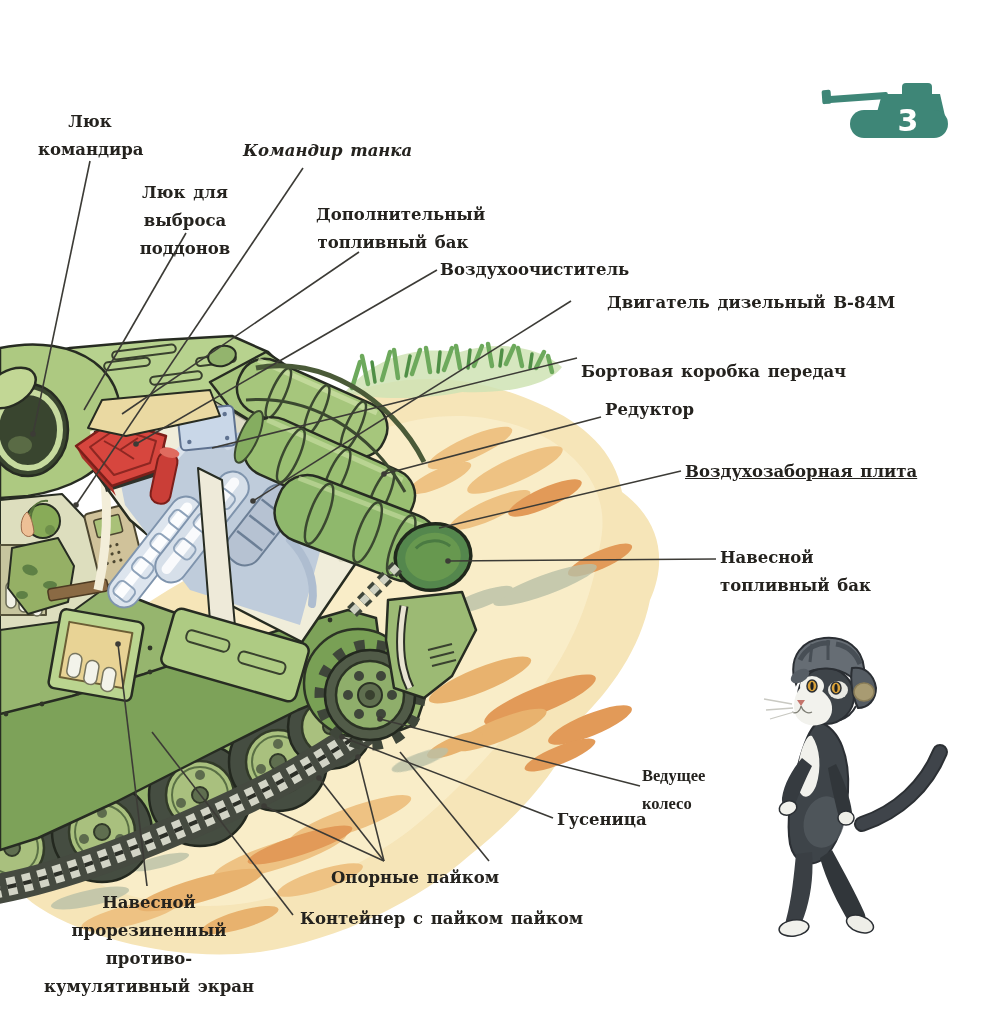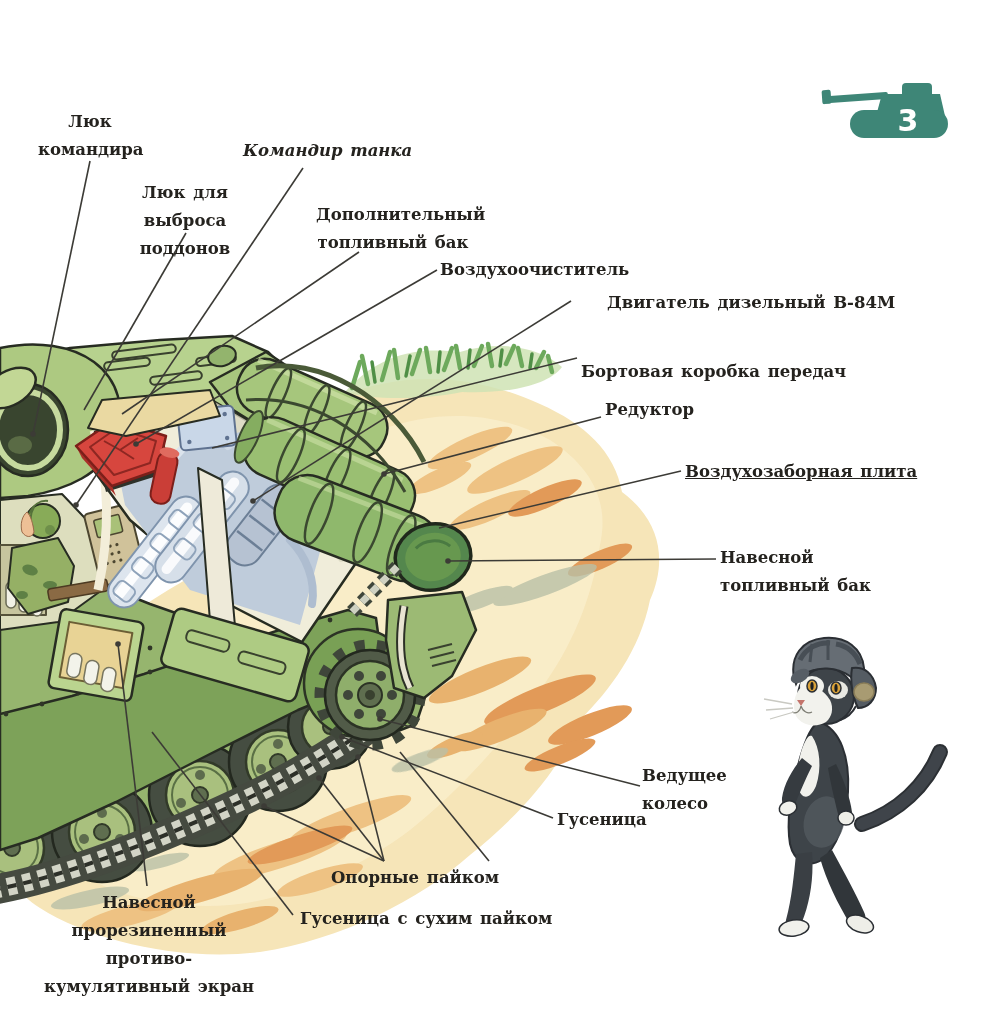--- a/index.html
+++ b/index.html
@@ -482,22 +482,22 @@
 поддонов</div>
 <div class="label center" style="left:284px; top:201px; width:154px;margin-left:32px;">Дополнительный
 топливный бак</div>
 <div class="label nowrap" style="left:440px; top:256px;">Воздухоочиститель</div>
 <div class="label nowrap" style="left:595px; top:289px;margin-left:12px;">Двигатель дизельный В-84М</div>
 <div class="label nowrap" style="left:581px; top:358px;">Бортовая коробка передач</div>
 <div class="label nowrap" style="left:605px; top:396px;">Редуктор</div>
 <div class="label nowrap" style="left:685px; top:458px;text-decoration:underline;">Воздухозаборная плита</div>
 <div class="label" style="left:720px; top:544px;">Навесной
 топливный бак</div>
-<div class="label" style="left:642px; top:762px;">Ведущее
+<div class="label" style="left:642px; top:762px;font-family:Liberation Serif, serif;">Ведущее
 колесо</div>
 <div class="label nowrap" style="left:557px; top:806px;">Гусеница</div>
 <div class="label nowrap" style="left:331px; top:864px;">Опорные пайком</div>
-<div class="label nowrap" style="left:300px; top:905px;">Гусеница с сухим пайком</div>
+<div class="label nowrap" style="left:300px; top:905px;">Контейнер с пайком пайком</div>
 <div class="label center" style="left:25px; top:889px; width:248px;">Навесной
 прорезиненный противо-
 кумулятивный экран</div>
 
 </div>
 
 </body></html>

